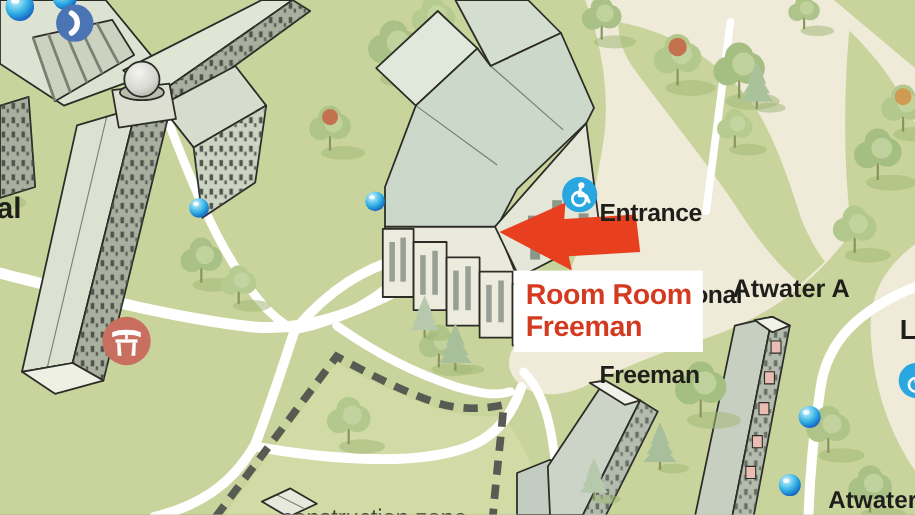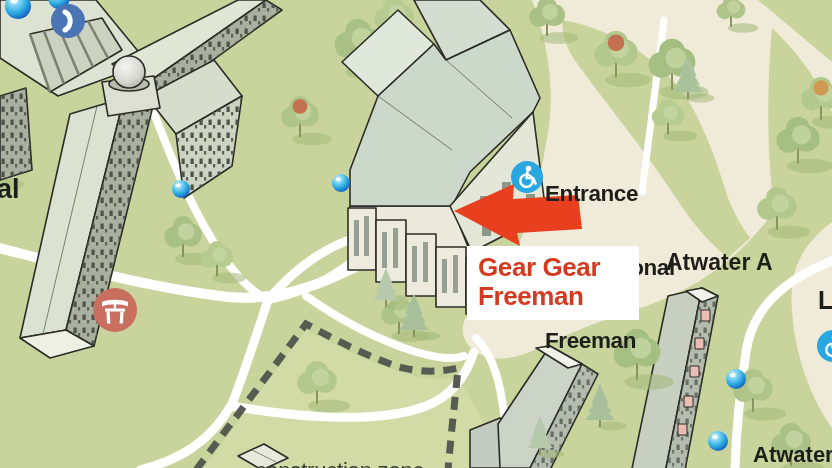--- a/index.html
+++ b/index.html
@@ -416,21 +416,21 @@
 
   <polygon class="arrow" points="454,211 514,184 513,199 578,195 582,229 517,233 520,246"></polygon>
 </svg>
 
 <div class="lbl freeman">
   <span>Entrance</span>
   <span>International</span>
   <span>Freeman</span>
 </div>
 <div class="gear-box">
-  <span>Gear Gear</span>
+  <span>Room Room</span>
   <span>Freeman</span>
 </div>
 <div class="lbl atwater-a">Atwater A</div>
 <div class="lbl atwater-res">
   <span>Atwater</span>
   
   
 </div>
 <div class="lbl construction">
   <span>construction zone</span>

